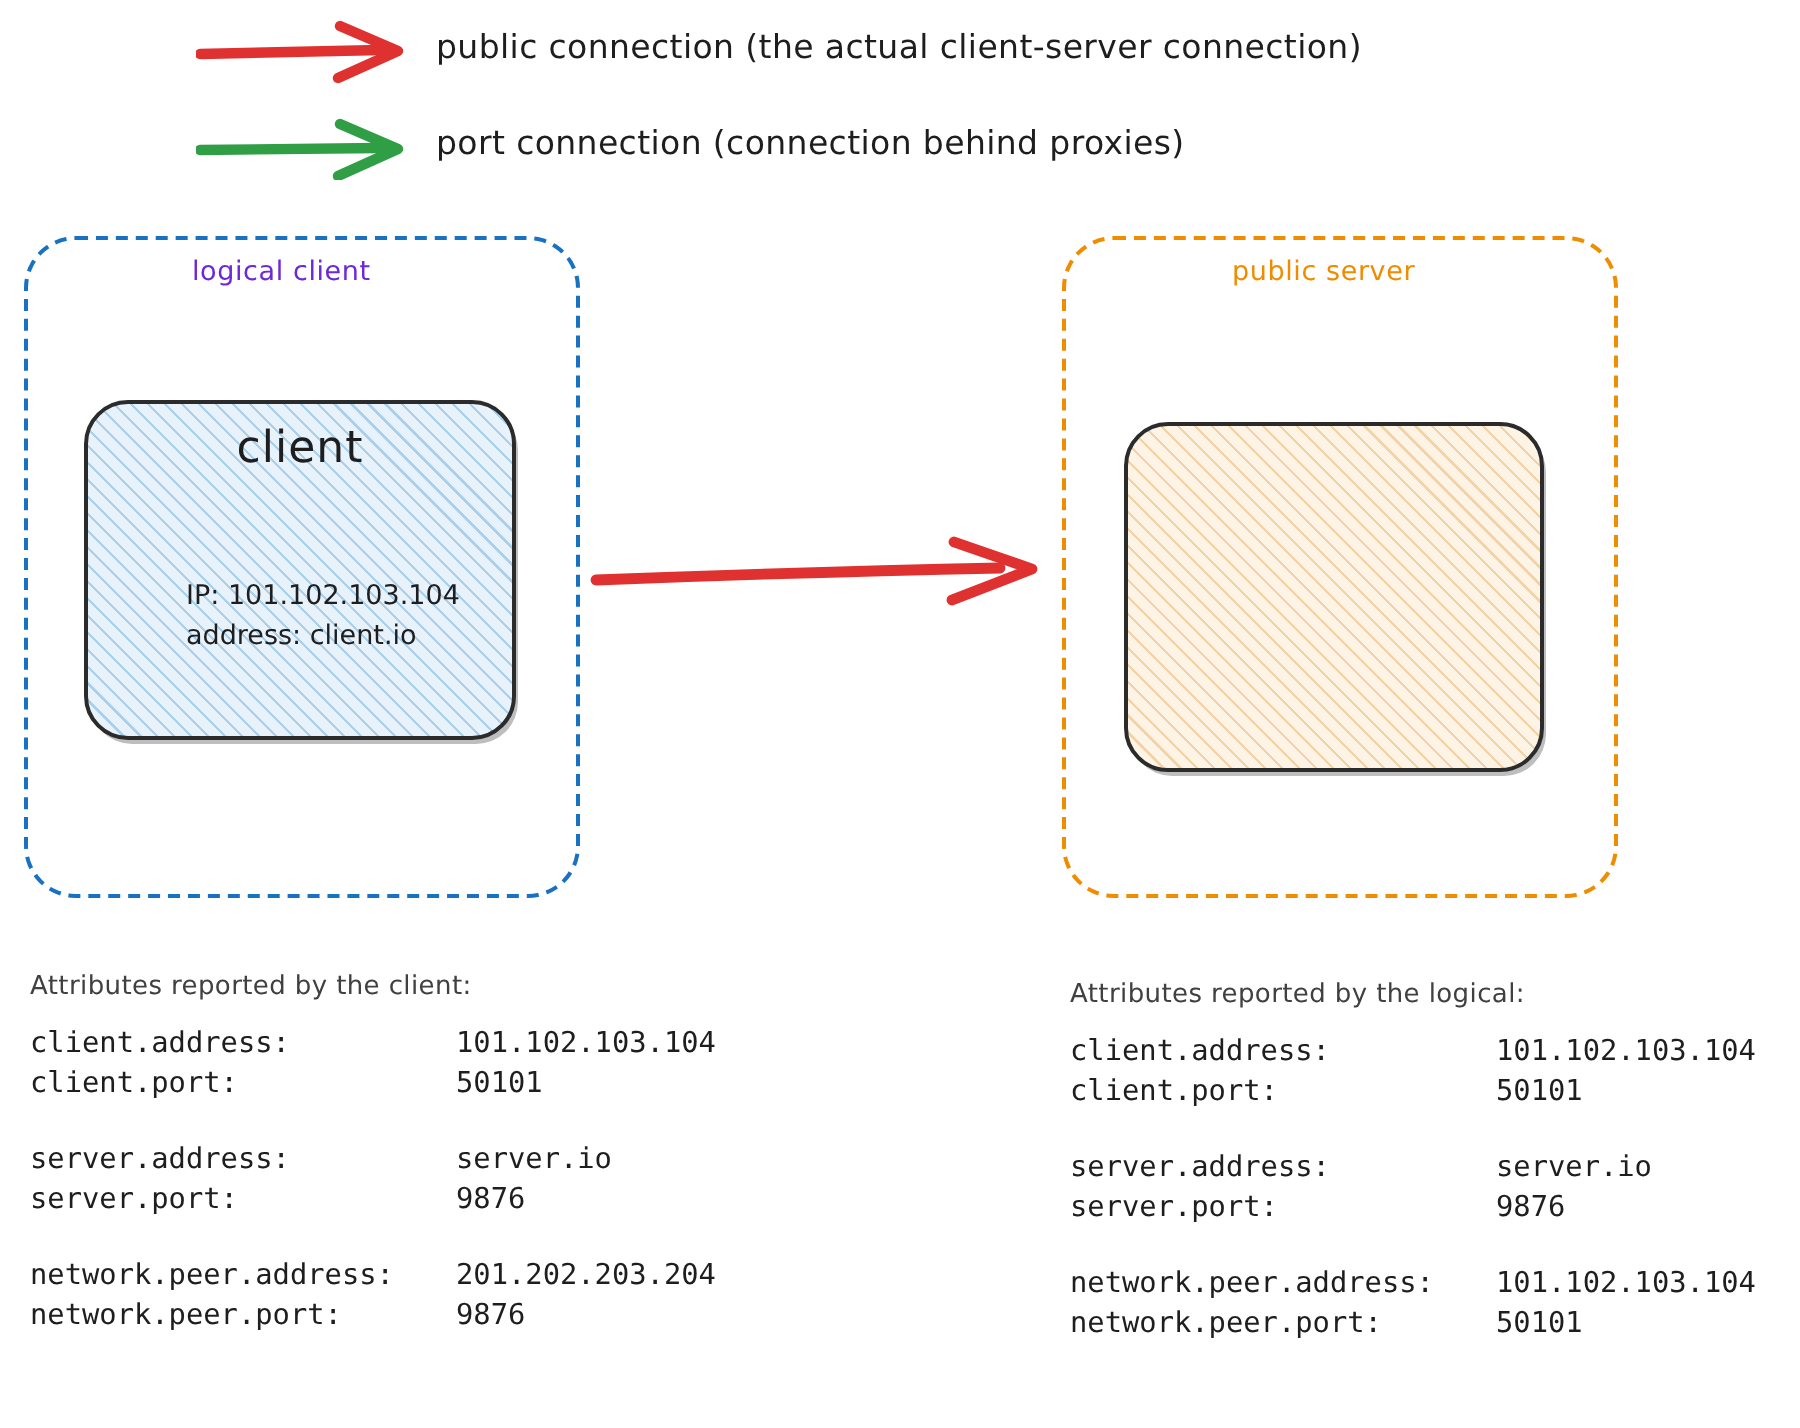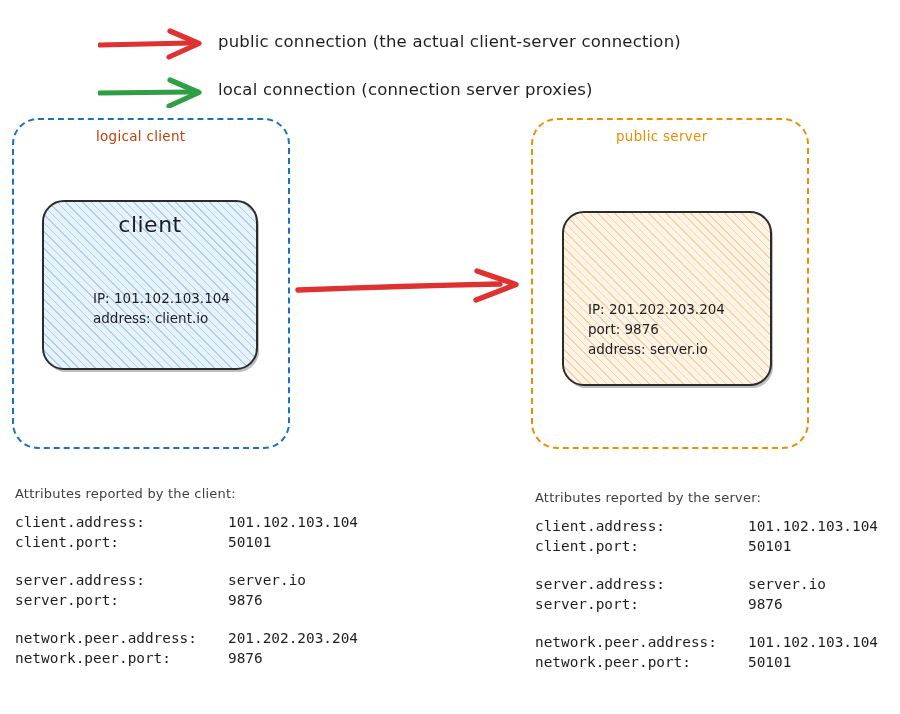--- a/index.html
+++ b/index.html
@@ -10,21 +10,21 @@
   body {
     width: 900px;
     height: 714px;
     position: relative;
     overflow: hidden;
     font-family: "DejaVu Sans", sans-serif;
     color: #1e1e1e;
   }
 
   
-  .abs { position: absolute; margin-top: 18px; }
+  .abs { position: absolute; }
 
   
   #legend-row-public { left: 0; top: 8px; width: 900px; height: 36px; }
   #legend-row-local  { left: 0; top: 56px; width: 900px; height: 36px; }
 
   .legend-arrow {
     position: absolute;
     left: 98px;
     top: 2px;
     width: 110px;
@@ -61,21 +61,21 @@
     border-color: #f08c00;
   }
   .logical-label {
     position: absolute;
     top: 128px;
     font-family: "DejaVu Sans", sans-serif;
     font-size: 13.5px;
     white-space: nowrap;
     letter-spacing: 0.3px;
   }
-  #logical-client-label { left: 96px;  color: #c2410c; }
+  #logical-client-label { left: 96px;  color: #6d28d9; }
   #logical-server-label { left: 616px; color: #f08c00; }
 
   
   .node-box {
     position: absolute;
     border: 2.2px solid #2b2b2b;
     border-radius: 22px;
     box-shadow: 2px 3px 0 -1px rgba(40,40,40,0.30);
     overflow: hidden;
   }
@@ -174,36 +174,35 @@
   <span class="legend-label">public connection (the actual client-server connection)</span>
 </div>
 
 <div class="abs" id="legend-row-local">
   <span class="legend-arrow">
     <svg width="110" height="32" viewBox="0 0 110 32">
       <path d="M2 17 L92 16" stroke="#2f9e44" stroke-width="5.2" stroke-linecap="round" fill="none"></path>
       <path d="M72 4 L101 16.5 L71 30" stroke="#2f9e44" stroke-width="5.2" stroke-linecap="round" stroke-linejoin="round" fill="none"></path>
     </svg>
   </span>
-  <span class="legend-label">local connection (connection server proxies)</span>
+  <span class="legend-label">port connection (connection behind proxies)</span>
 </div>
 
 <div class="logical-box" id="logical-client-box"></div>
 <div class="logical-label" id="logical-client-label">logical client</div>
 
 <div class="node-box" id="client-node">
   <div class="node-title">client</div>
   <div class="node-details">IP: 101.102.103.104<br>address: client.io</div>
 </div>
 
 <div class="logical-box" id="logical-server-box"></div>
 <div class="logical-label" id="logical-server-label">public server</div>
 
 <div class="node-box" id="server-node">
-  <div class="node-details">IP: 201.202.203.204<br>port: 9876<br>address: server.io</div>
 </div>
 
 <div id="main-arrow">
   <svg width="232" height="44" viewBox="0 0 232 44">
     <path d="M6 26 Q110 22 208 20" stroke="#e03131" stroke-width="5.4" stroke-linecap="round" fill="none"></path>
     <path d="M185 7 L224 20.5 L184 36" stroke="#e03131" stroke-width="5.4" stroke-linecap="round" stroke-linejoin="round" fill="none"></path>
   </svg>
 </div>
 
 <div class="attr-panel" id="client-attrs">
@@ -240,21 +239,21 @@
       </tr>
       <tr>
         <td class="k">network.peer.port:</td>
         <td class="v">9876</td>
       </tr>
     </tbody>
   </table>
 </div>
 
 <div class="attr-panel" id="server-attrs">
-  <div class="attr-heading">Attributes reported by the server:</div>
+  <div class="attr-heading">Attributes reported by the logical:</div>
   <table class="attr-table">
     <tbody>
       <tr>
         <td class="k">client.address:</td>
         <td class="v">101.102.103.104</td>
       </tr>
       <tr>
         <td class="k">client.port:</td>
         <td class="v">50101</td>
       </tr>

